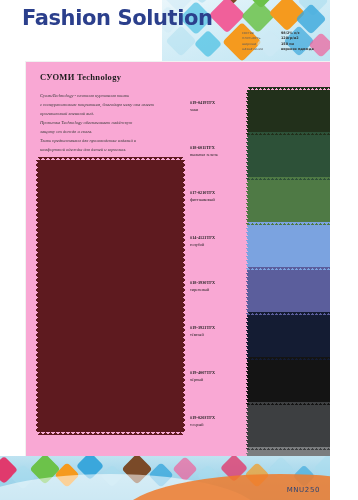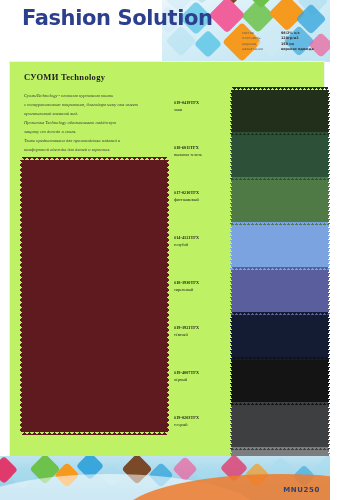--- a/index.html
+++ b/index.html
@@ -47,23 +47,23 @@
   }
   .swoosh{
     position:absolute;
     border-radius:50%;
     opacity:.9;
   }
 
   
   #card{
     position:absolute;
-    left:10px;top:62px;
+    left:26px;top:62px;
     width:314px;height:404px;
-    background:#bef264;
+    background:#f9a8d4;
     box-shadow:0 0 0 1px #f1f1f1;
   }
 
   
   #brand{
     position:absolute;left:22px;top:8px;
     line-height:1;
   }
   #brand-title{
     font-family:"DejaVu Sans", sans-serif;
@@ -175,21 +175,21 @@
   .swatch-chip{
     position:absolute;
     left:58px;top:0;
     width:96px;height:45px;
   }
 
   
   #footer-code{
     position:absolute;right:10px;bottom:6px;
     font-family:"DejaVu Sans", sans-serif;
-    font-weight:bold;
+    font-weight:normal;
     font-size:7px;
     color:#1b3d78;
     letter-spacing:.6px;
     opacity:.92;
   }
 </style>
 </head>
 <body>
 
 <div id="page">

